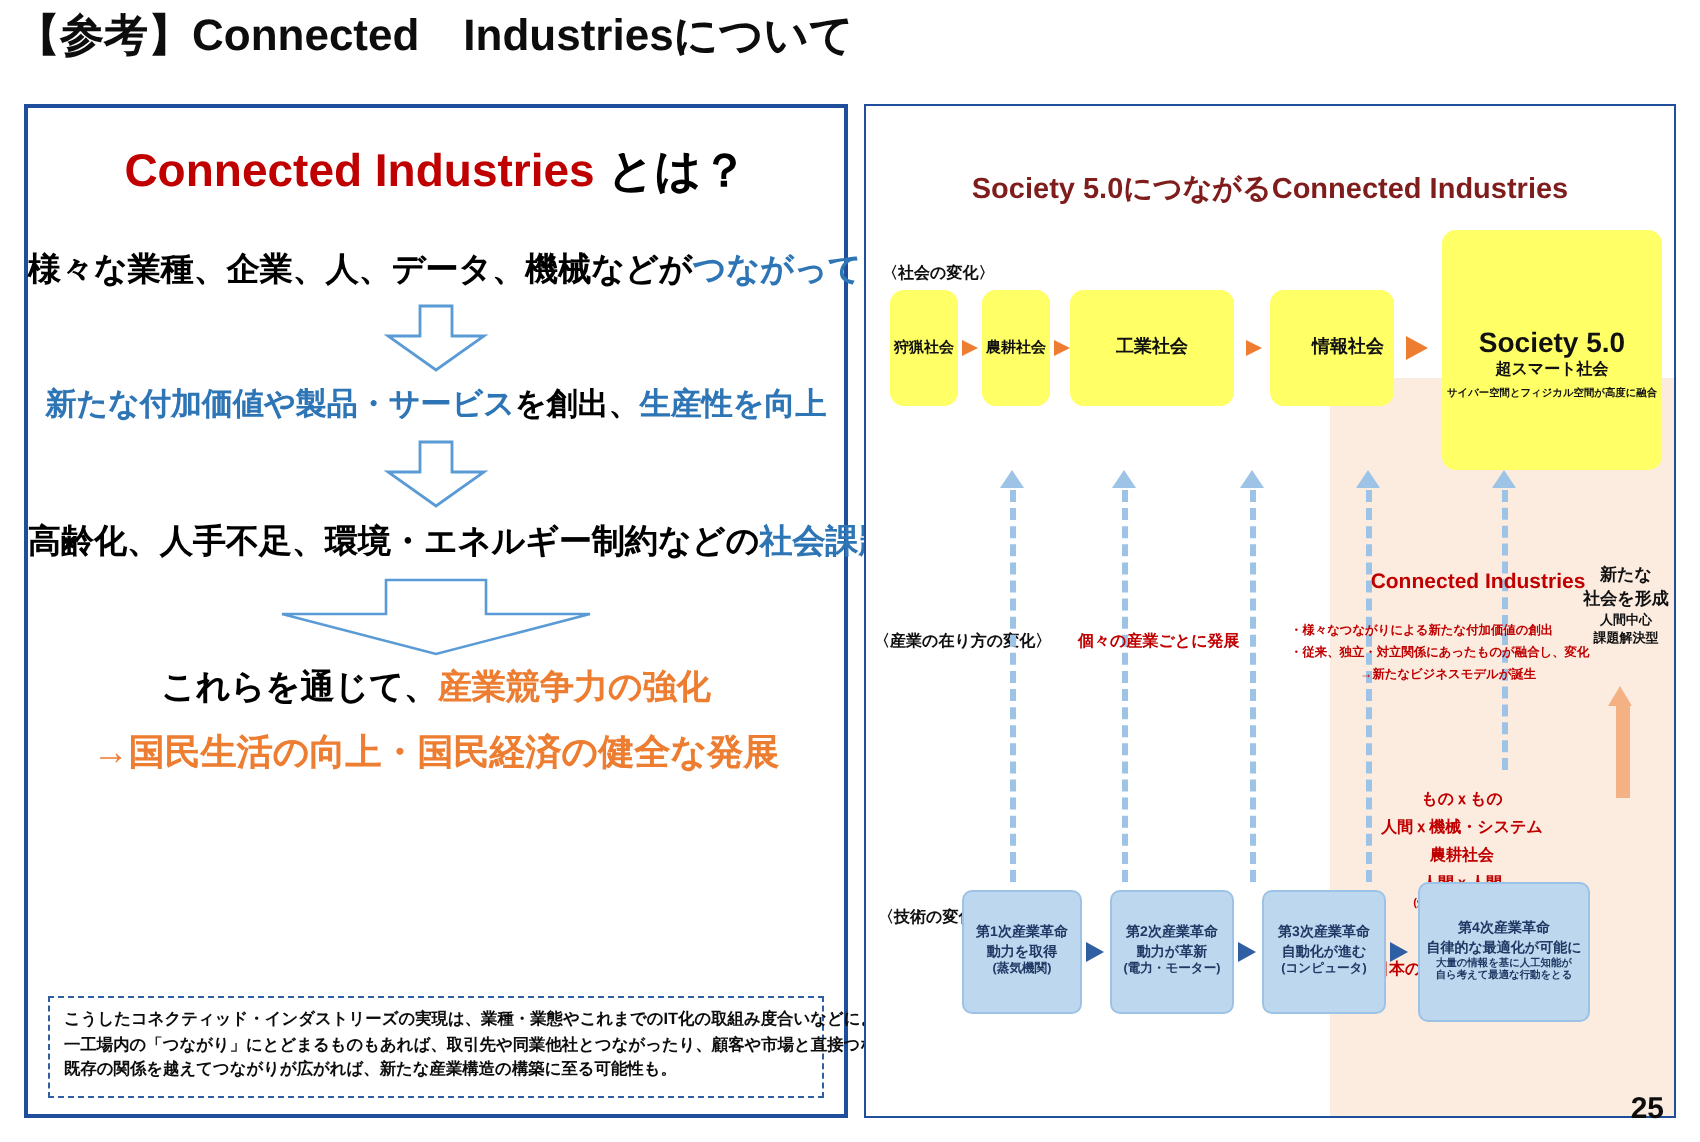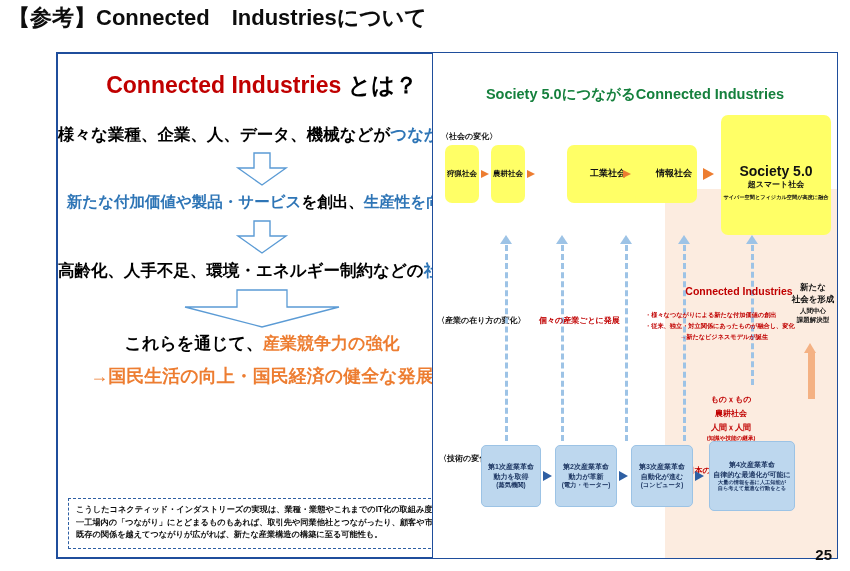--- a/index.html
+++ b/index.html
@@ -15,21 +15,21 @@
   
   .slide-title{
     position:absolute;left:8px;top:3px;
     font-size:22px;font-weight:bold;color:#0d0d0d;
     letter-spacing:0px;white-space:nowrap;
   }
 
   
   .left-panel{
     position:absolute;left:12px;top:52px;width:412px;height:507px;
-    border:2px solid #1f4e9c;background:#ffffff;box-sizing:border-box;margin-left:44px;
+    border:2px solid #1f4e9c;background:#ffffff;box-sizing:border-box;
   }
   .lp-title{
     position:absolute;left:0;right:0;top:16px;text-align:center;
     font-size:23px;font-weight:bold;color:#c00000;white-space:nowrap;
   }
   .lp-title .blk{color:#000000;}
   .lp-line{
     position:absolute;left:0;right:0;text-align:center;
     font-size:16px;font-weight:bold;color:#000000;white-space:nowrap;
   }
@@ -59,21 +59,21 @@
   }
 
   
   .right-panel{
     position:absolute;left:432px;top:52px;width:406px;height:507px;
     border:1px solid #1f4e9c;background:#ffffff;box-sizing:border-box;
     overflow:hidden;
   }
   .rp-title{
     position:absolute;left:0;right:0;top:32px;text-align:center;
-    font-size:14.5px;font-weight:bold;color:#15803d;white-space:nowrap;
+    font-size:14.5px;font-weight:bold;color:#7f1d1d;white-space:nowrap;
   }
 
   .row-label{
     position:absolute;font-size:8px;font-weight:bold;color:#111;white-space:nowrap;
   }
 
   
   .ybox{
     position:absolute;background:#ffff66;border-radius:7px;
     display:flex;flex-direction:column;align-items:center;justify-content:center;
@@ -229,21 +229,21 @@
     <div class="row-label" style="left:6px;top:400px;">〈技術の変化〉</div>
 
     <div class="ybox" style="left:12px;top:92px;width:34px;height:58px;">
       <span class="t">狩猟社会</span>
     </div>
     <div class="oarrow" style="left:48px;top:117px;"></div>
     <div class="ybox" style="left:58px;top:92px;width:34px;height:58px;">
       <span class="t">農耕社会</span>
     </div>
     <div class="oarrow" style="left:94px;top:117px;"></div>
-    <div class="ybox" style="left:102px;top:92px;width:82px;height:58px;margin-left:32px;">
+    <div class="ybox" style="left:102px;top:92px;width:82px;height:58px;">
       <span class="t" style="font-size:9px;">工業社会</span>
     </div>
     <div class="oarrow" style="left:190px;top:117px;"></div>
     <div class="ybox" style="left:202px;top:92px;width:62px;height:58px;padding-left:16px;">
       <span class="t" style="font-size:9px;">情報社会</span>
     </div>
     <div class="oarrow thick" style="left:270px;top:115px;"></div>
 
     <div class="ybox" style="left:288px;top:62px;width:110px;height:120px;justify-content:flex-start;padding-top:48px;">
       <span class="big">Society 5.0</span>
@@ -268,20 +268,21 @@
 
     <div class="mid-red" style="left:106px;top:262px;">個々の産業ごとに発展</div>
 
     <div class="ci-title">Connected Industries</div>
     <div class="ci-b1">・様々なつながりによる新たな付加価値の創出</div>
     <div class="ci-b2">・従来、独立・対立関係にあったものが融合し、変化</div>
     <div class="ci-b3">→新たなビジネスモデルが誕生</div>
 
     <div class="ci-list">
       <div>ものｘもの</div>
+      <div>人間ｘ機械・システム</div>
       <div>農耕社会</div>
       <div>人間ｘ人間</div>
       <div class="small">(知識や技能の継承)</div>
       <div>生産ｘ消費</div>
       <div class="gap">日本の現場力ｘデジタル</div>
       <div>多様な協働</div>
     </div>
 
     <div class="newsoc">
       <div class="h">新たな</div>

